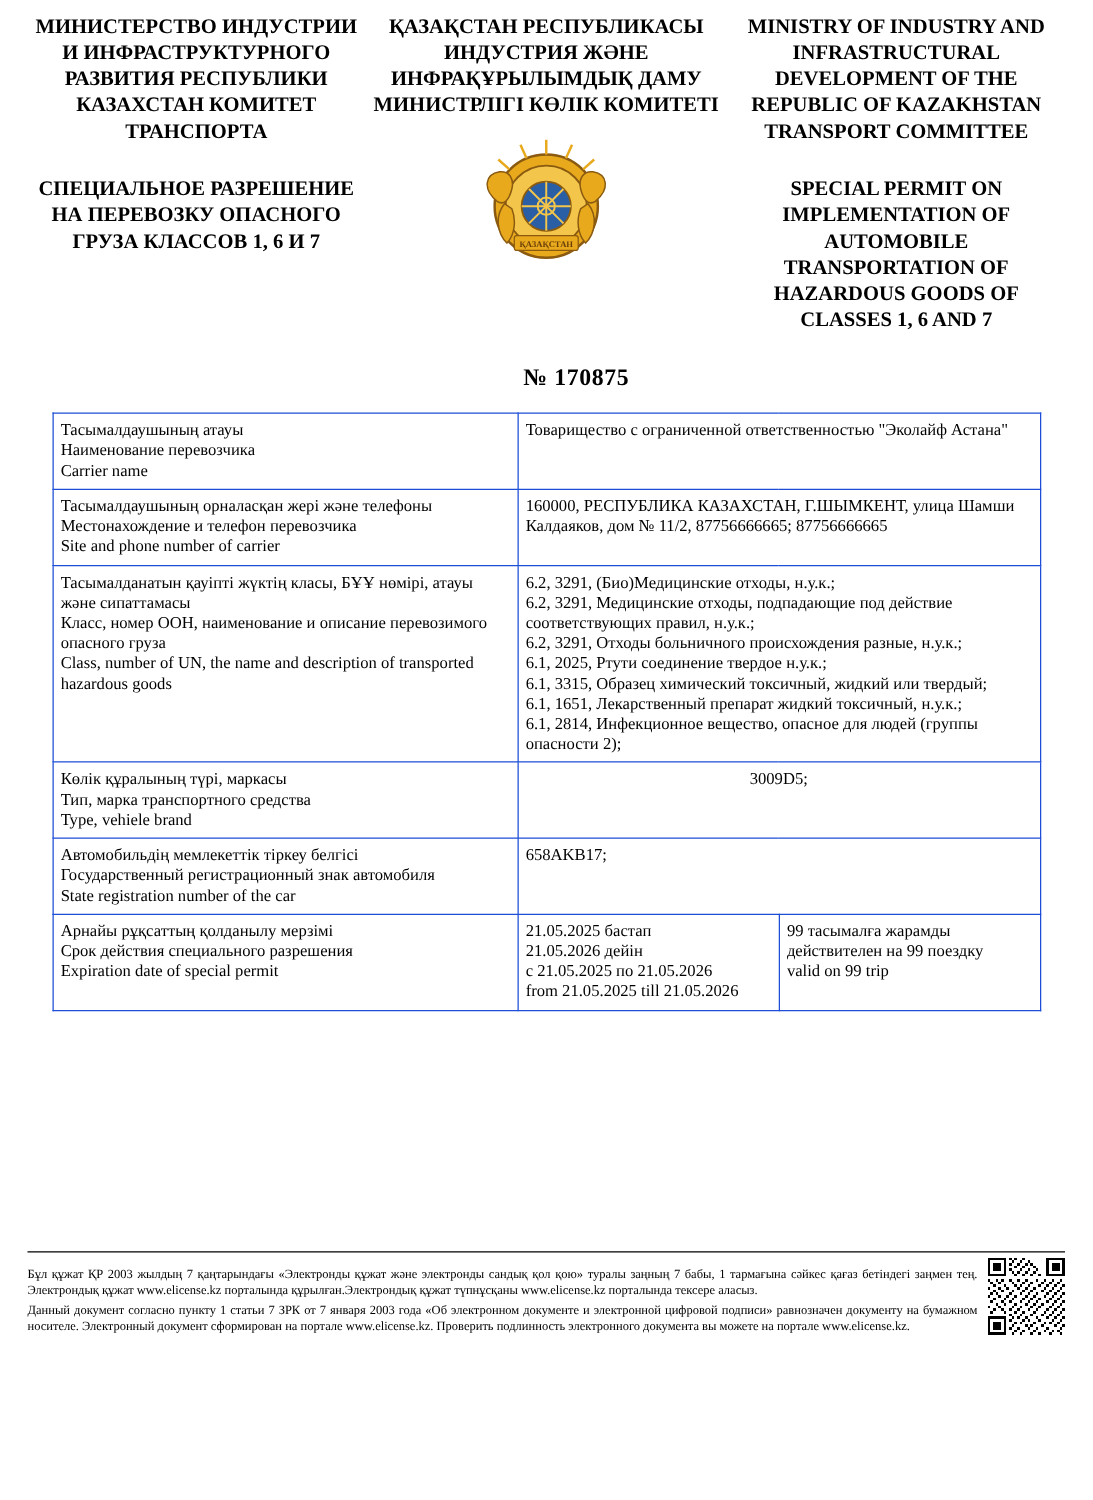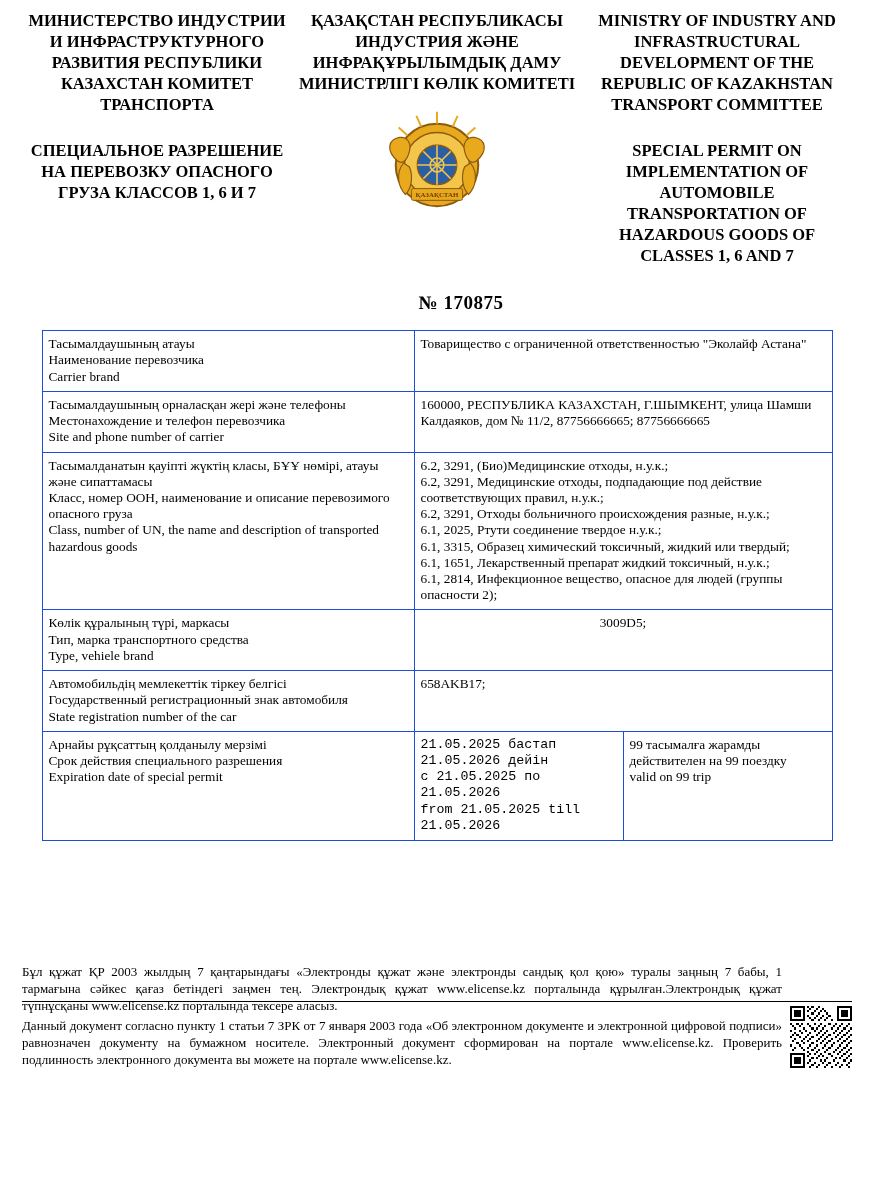--- a/index.html
+++ b/index.html
@@ -81,21 +81,21 @@
     table-layout: fixed;
   }
   table.main td {
     border: 1px solid #1d4ed8;
     vertical-align: top;
     font-size: 13.3px;
     line-height: 1.22;
     padding: 5px 6px 6px 6px;
   }
   td.label { width: 372px; }
-  td.value { width: 254px; font-family: Liberation Mono, monospace; }
+  td.value { width: 254px; }
   td.value-wide { width: 418px; }
   td.extra  { width: 164px; }
   .lbl-line { display: block; }
 
   
   .footer {
     position: absolute;
     left: 0;
     bottom: 10px;
     width: 874px;
@@ -107,21 +107,21 @@
   }
   .footer-rule {
     position: absolute;
     left: 22px;
     bottom: 78px;
     width: 830px;
     border-top: 1px solid #000000;
   }
   .footer-text {
     width: 760px;
-    font-size: 13px;
+    font-size: 10px;
     line-height: 1.32;
     text-align: justify;
   }
   .footer-text p { margin: 0 0 2px 0; }
   .qr {
     width: 62px;
     height: 62px;
     margin-bottom: 2px;
   }
 </style>
@@ -181,21 +181,21 @@
 
   <div class="permit-number">№ 170875</div>
 
   <table class="main">
     <tbody>
 
       <tr>
         <td class="label">
           <span class="lbl-line">Тасымалдаушының атауы</span>
           <span class="lbl-line">Наименование перевозчика</span>
-          <span class="lbl-line">Carrier brand</span>
+          <span class="lbl-line">Carrier name</span>
         </td>
         <td class="value-wide" colspan="2" style="white-space: pre-line;">Товарищество с ограниченной ответственностью "Эколайф Астана"</td>
       </tr>
 
       <tr>
         <td class="label">
           <span class="lbl-line">Тасымалдаушының орналасқан жері және телефоны</span>
           <span class="lbl-line">Местонахождение и телефон перевозчика</span>
           <span class="lbl-line">Site and phone number of carrier</span>
         </td>

